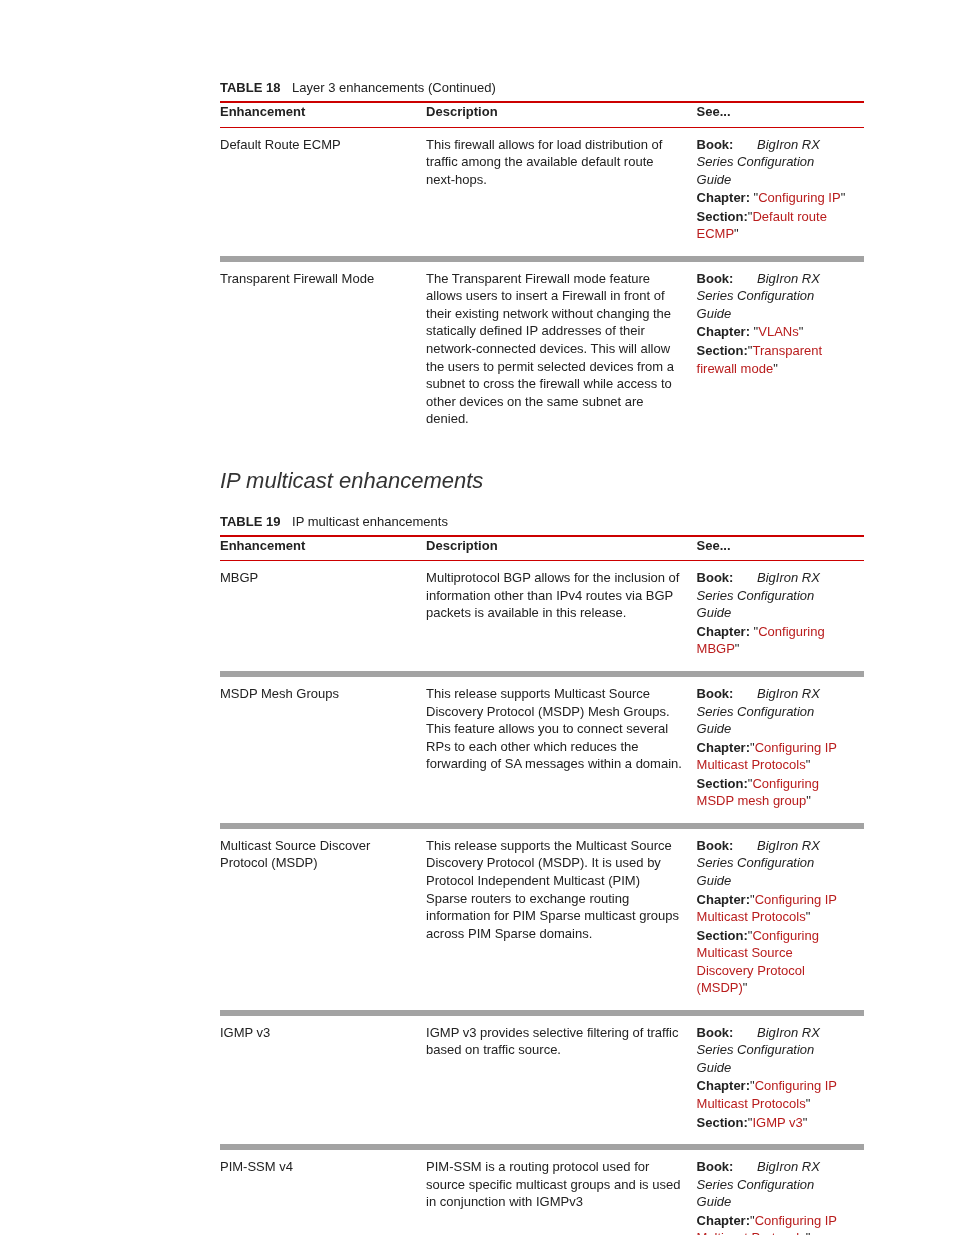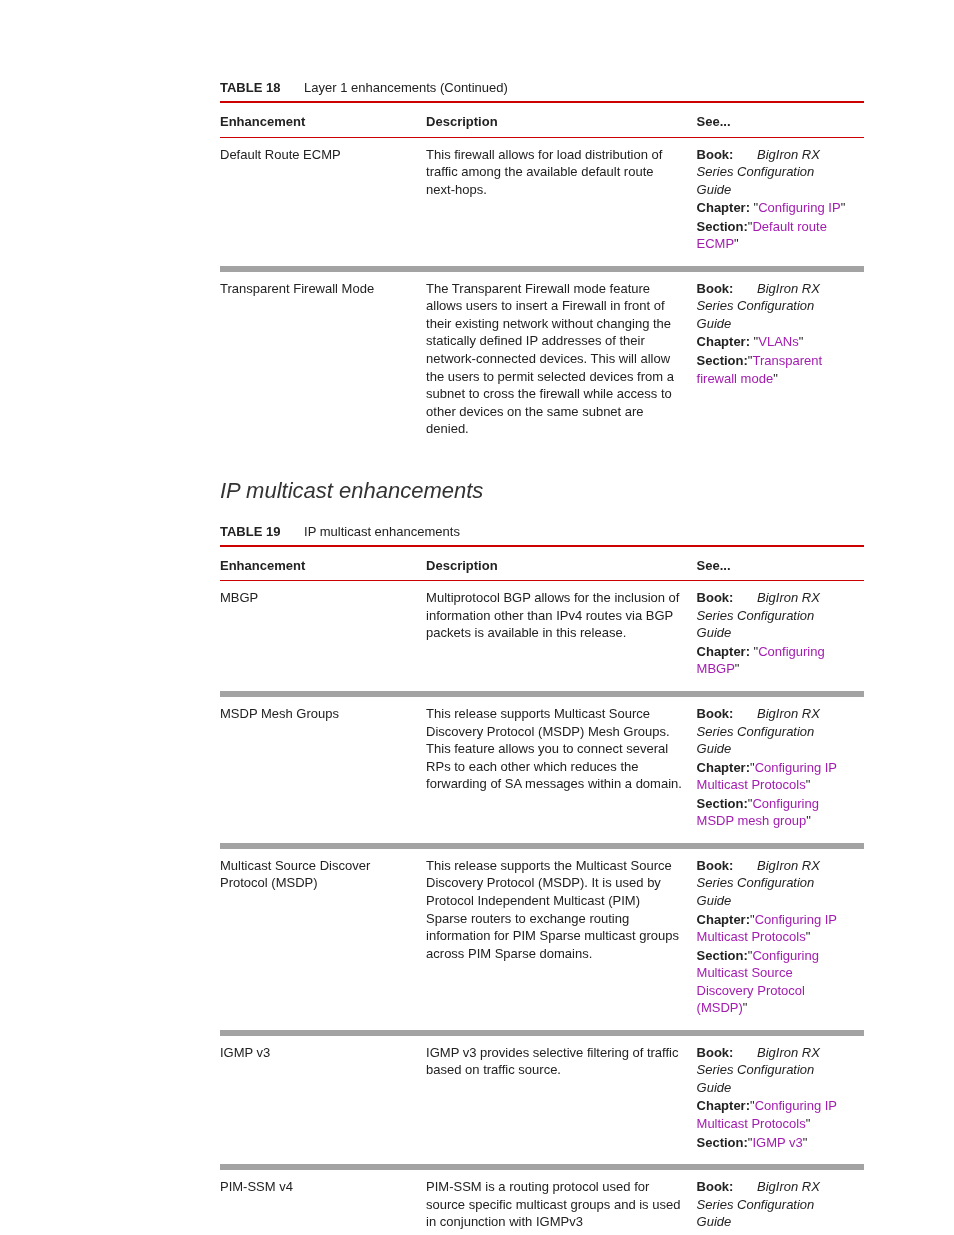--- a/index.html
+++ b/index.html
@@ -11,70 +11,70 @@
     max-width: 954px;
     box-sizing: border-box;
     background: #fff;
   }
   .table-caption {
     font-size: 13px;
     margin: 20px 0 6px 0;
   }
   .table-caption .num {
     font-weight: bold;
-    margin-right: 20px;
+    margin-right: 8px;
   }
   table {
     border-collapse: collapse;
     width: 100%;
     font-size: 13px;
     line-height: 1.35;
   }
   thead tr {
     border-top: 2px solid #c00;
     border-bottom: 1px solid #c00;
   }
   th {
     text-align: left;
     font-weight: bold;
-    padding: 10px 8px 6px 0;
+    padding: 0 8px 6px 0;
     vertical-align: top;
   }
   tbody tr {
     border-bottom: 6px solid #a3a3a3;
   }
   tbody tr:last-child {
     border-bottom: none;
   }
   td {
     padding: 8px 12px 12px 0;
     vertical-align: top;
   }
   .col-enh { width: 32%; }
   .col-desc { width: 42%; }
   .col-see { width: 26%; }
   .see div { margin-bottom: 1px; }
   .b { font-weight: bold; text-align: center; }
   .i { font-style: italic; margin-left: 20px; }
-  .link { color: #a21caf; }
+  .link { color: #b91c1c; }
   h2.section {
     font-family: Arial, Helvetica, sans-serif;
     font-style: italic;
     font-weight: normal;
     font-size: 22px;
     color: #333;
     margin: 28px 0 8px 0;
   }
 </style>
 </head>
 <body>
 
 <div class="table-caption">
   <span class="num">TABLE 18</span>
-  <span>Layer 1 enhancements (Continued)</span>
+  <span>Layer 3 enhancements (Continued)</span>
 </div>
 
 <table>
   <colgroup>
       <col class="col-enh">
       <col class="col-desc">
       <col class="col-see">
     </colgroup>
   <thead>
     <tr>

